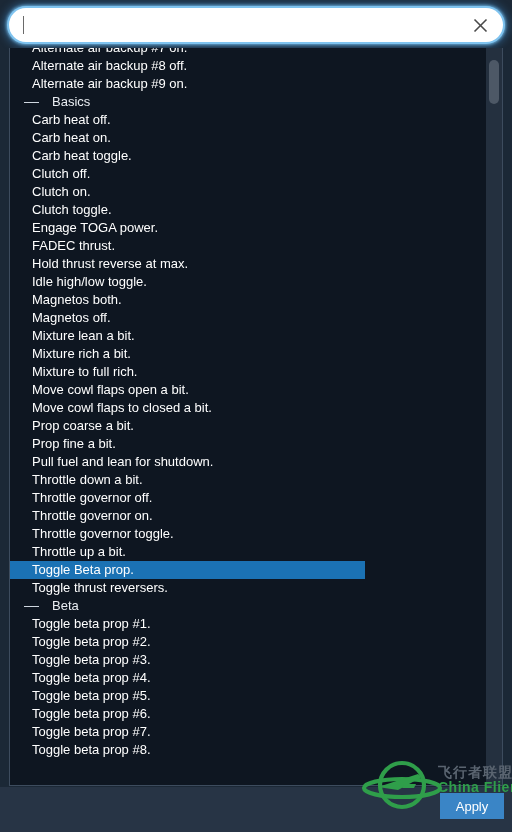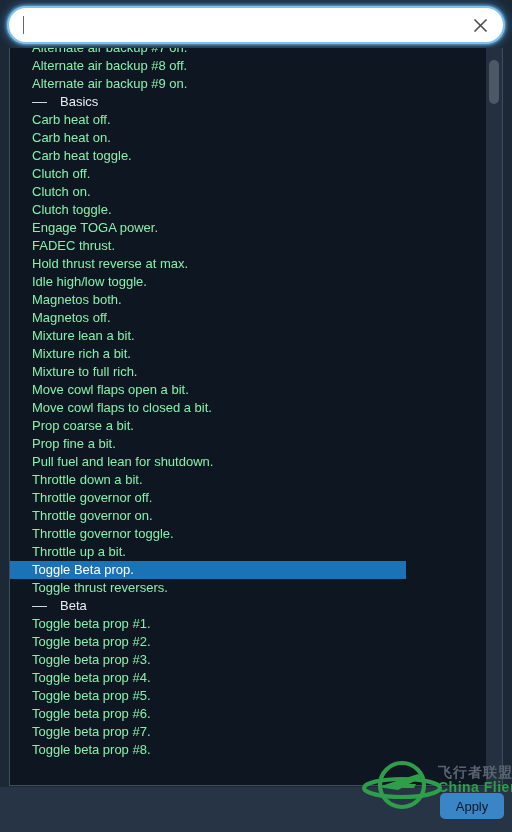--- a/index.html
+++ b/index.html
@@ -102,33 +102,33 @@
     position: absolute;
     left: 0;
     right: 0;
     top: -9px;
   }
 
   .row {
     height: 18px;
     line-height: 18px;
     font-size: 13px;
-    color: #86efac;
+    color: #ffffff;
     white-space: nowrap;
     padding-left: 22px;
     box-sizing: border-box;
   }
   .row.selected {
     background: #1b72b4;
     color: #ffffff;
-    width: 396px;
+    width: 355px;
     padding-left: 22px;
   }
   .row.header {
-    padding-left: 22px;
+    padding-left: 14px;
     display: flex;
     align-items: center;
     gap: 6px;
     color: #e9edf2;
   }
   .hdr-dash {
     display: inline-block;
     width: 15px;
     height: 1px;
     background: #cfd7e0;
@@ -165,23 +165,23 @@
     background: #273445;
     border-top: 1px solid #1b2836;
     box-sizing: border-box;
   }
   #apply-button {
     position: absolute;
     right: 8px;
     top: 6px;
     width: 64px;
     height: 26px;
-    border-radius: 5px;
+    border-radius: 0;
     background: #3a85c6;
-    color: #0f172a;
+    color: #ffffff;
     font-size: 13px;
     border: none;
     outline: none;
     font-family: "Liberation Sans", sans-serif;
     cursor: pointer;
     display: flex;
     align-items: center;
     justify-content: center;
   }
 

